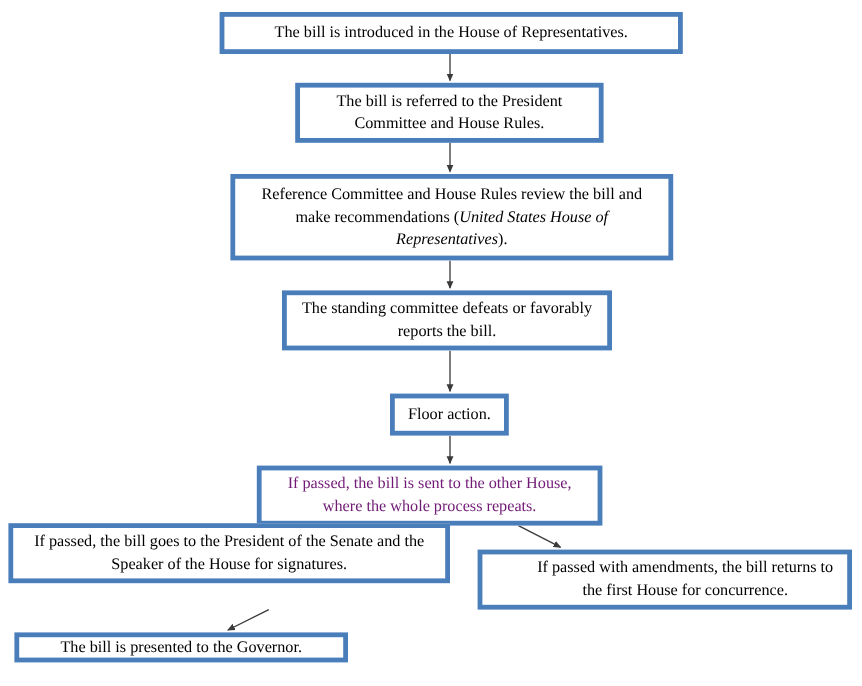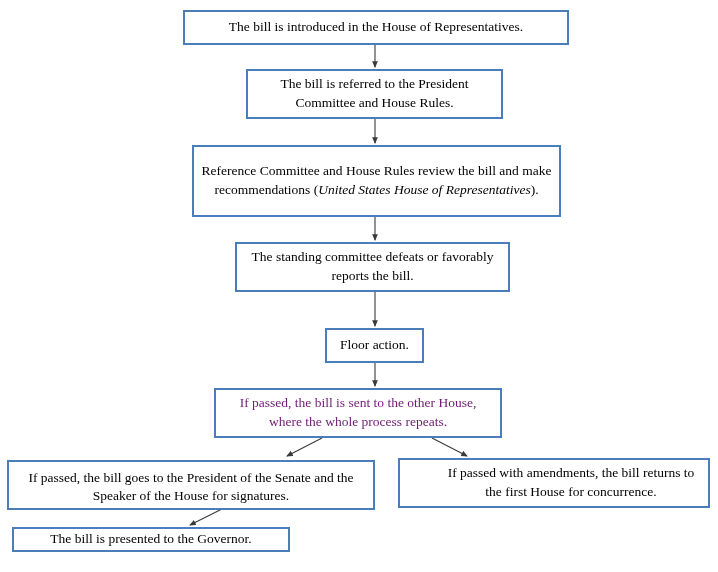--- a/index.html
+++ b/index.html
@@ -11,21 +11,21 @@
     position: relative;
     width: 718px;
     height: 572px;
     background: #ffffff;
     font-family: "Liberation Serif", "DejaVu Serif", serif;
     overflow: hidden;
   }
   .node {
     position: absolute;
     box-sizing: border-box;
-    border: 2px solid #4d7c0f;
+    border: 4px solid #4d7c0f;
     background: #ffffff;
     color: #000000;
     display: flex;
     align-items: center;
     justify-content: center;
     text-align: center;
     font-size: 13.5px;
     line-height: 1.38;
     padding: 2px 6px;
     font-family: Liberation Serif, serif;
@@ -92,21 +92,21 @@
   </div>
 
   <div class="node" style="left: 325px; top: 328px; width: 99px; height: 35px; border-color: rgb(74, 126, 187); background: rgb(255, 255, 255); color: rgb(0, 0, 0);">
     <span class="node-text">Floor action.</span>
   </div>
 
   <div class="node" style="left: 214px; top: 388px; width: 288px; height: 50px; border-color: rgb(74, 126, 187); background: rgb(255, 255, 255); color: #701a75;">
     <span class="node-text">If passed, the bill is sent to the other House, where the whole process repeats.</span>
   </div>
 
-  <div class="node" style="left: 7px; top: 460px; width: 368px; height: 50px; border-color: rgb(74, 126, 187); background: rgb(255, 255, 255); color: rgb(0, 0, 0); align-items: flex-end;">
+  <div class="node" style="left: 7px; top: 436px; width: 368px; height: 50px; border-color: rgb(74, 126, 187); background: rgb(255, 255, 255); color: rgb(0, 0, 0);">
     <span class="node-text">If passed, the bill goes to the President of the Senate and the Speaker of the House for signatures.</span>
   </div>
 
   <div class="node" style="left: 398px; top: 458px; width: 312px; height: 50px; border-color: rgb(74, 126, 187); background: rgb(255, 255, 255); color: rgb(0, 0, 0); padding-left: 40px;">
     <span class="node-text">If passed with amendments, the bill returns to the first House for concurrence.</span>
   </div>
 
   <div class="node" style="left: 12px; top: 527px; width: 278px; height: 25px; border-color: rgb(74, 126, 187); background: rgb(255, 255, 255); color: rgb(0, 0, 0);">
     <span class="node-text">The bill is presented to the Governor.</span>
   </div>

